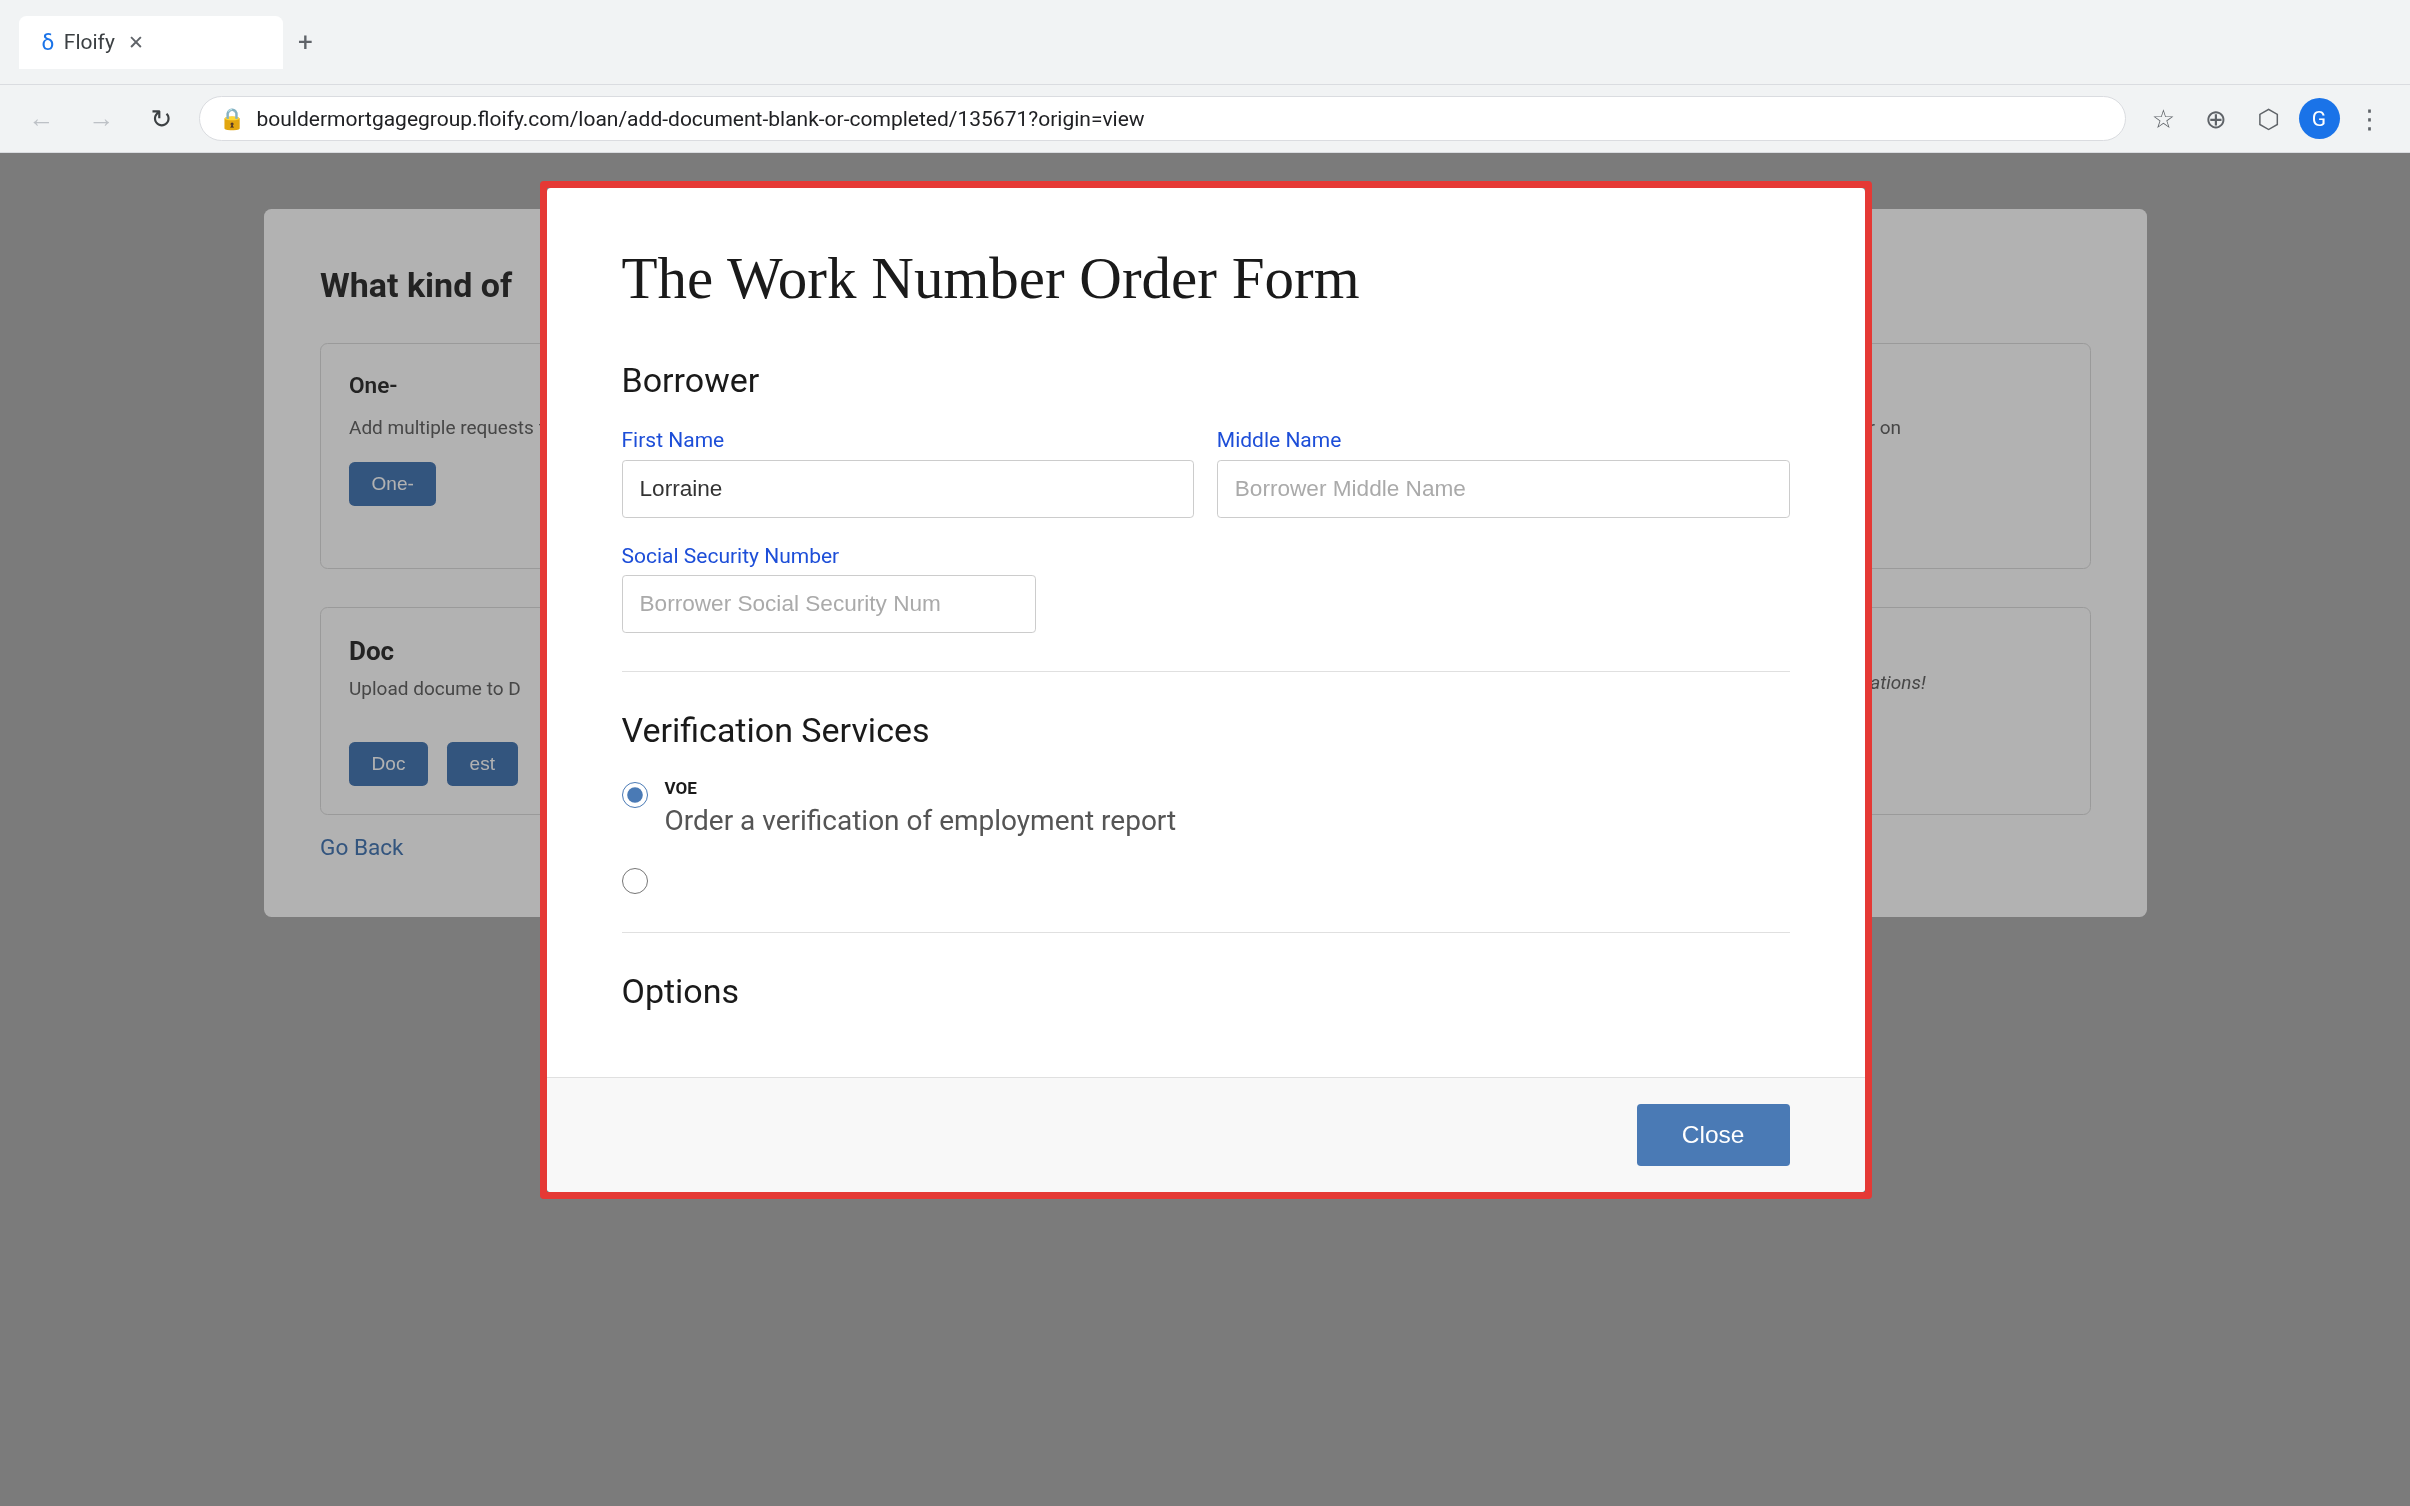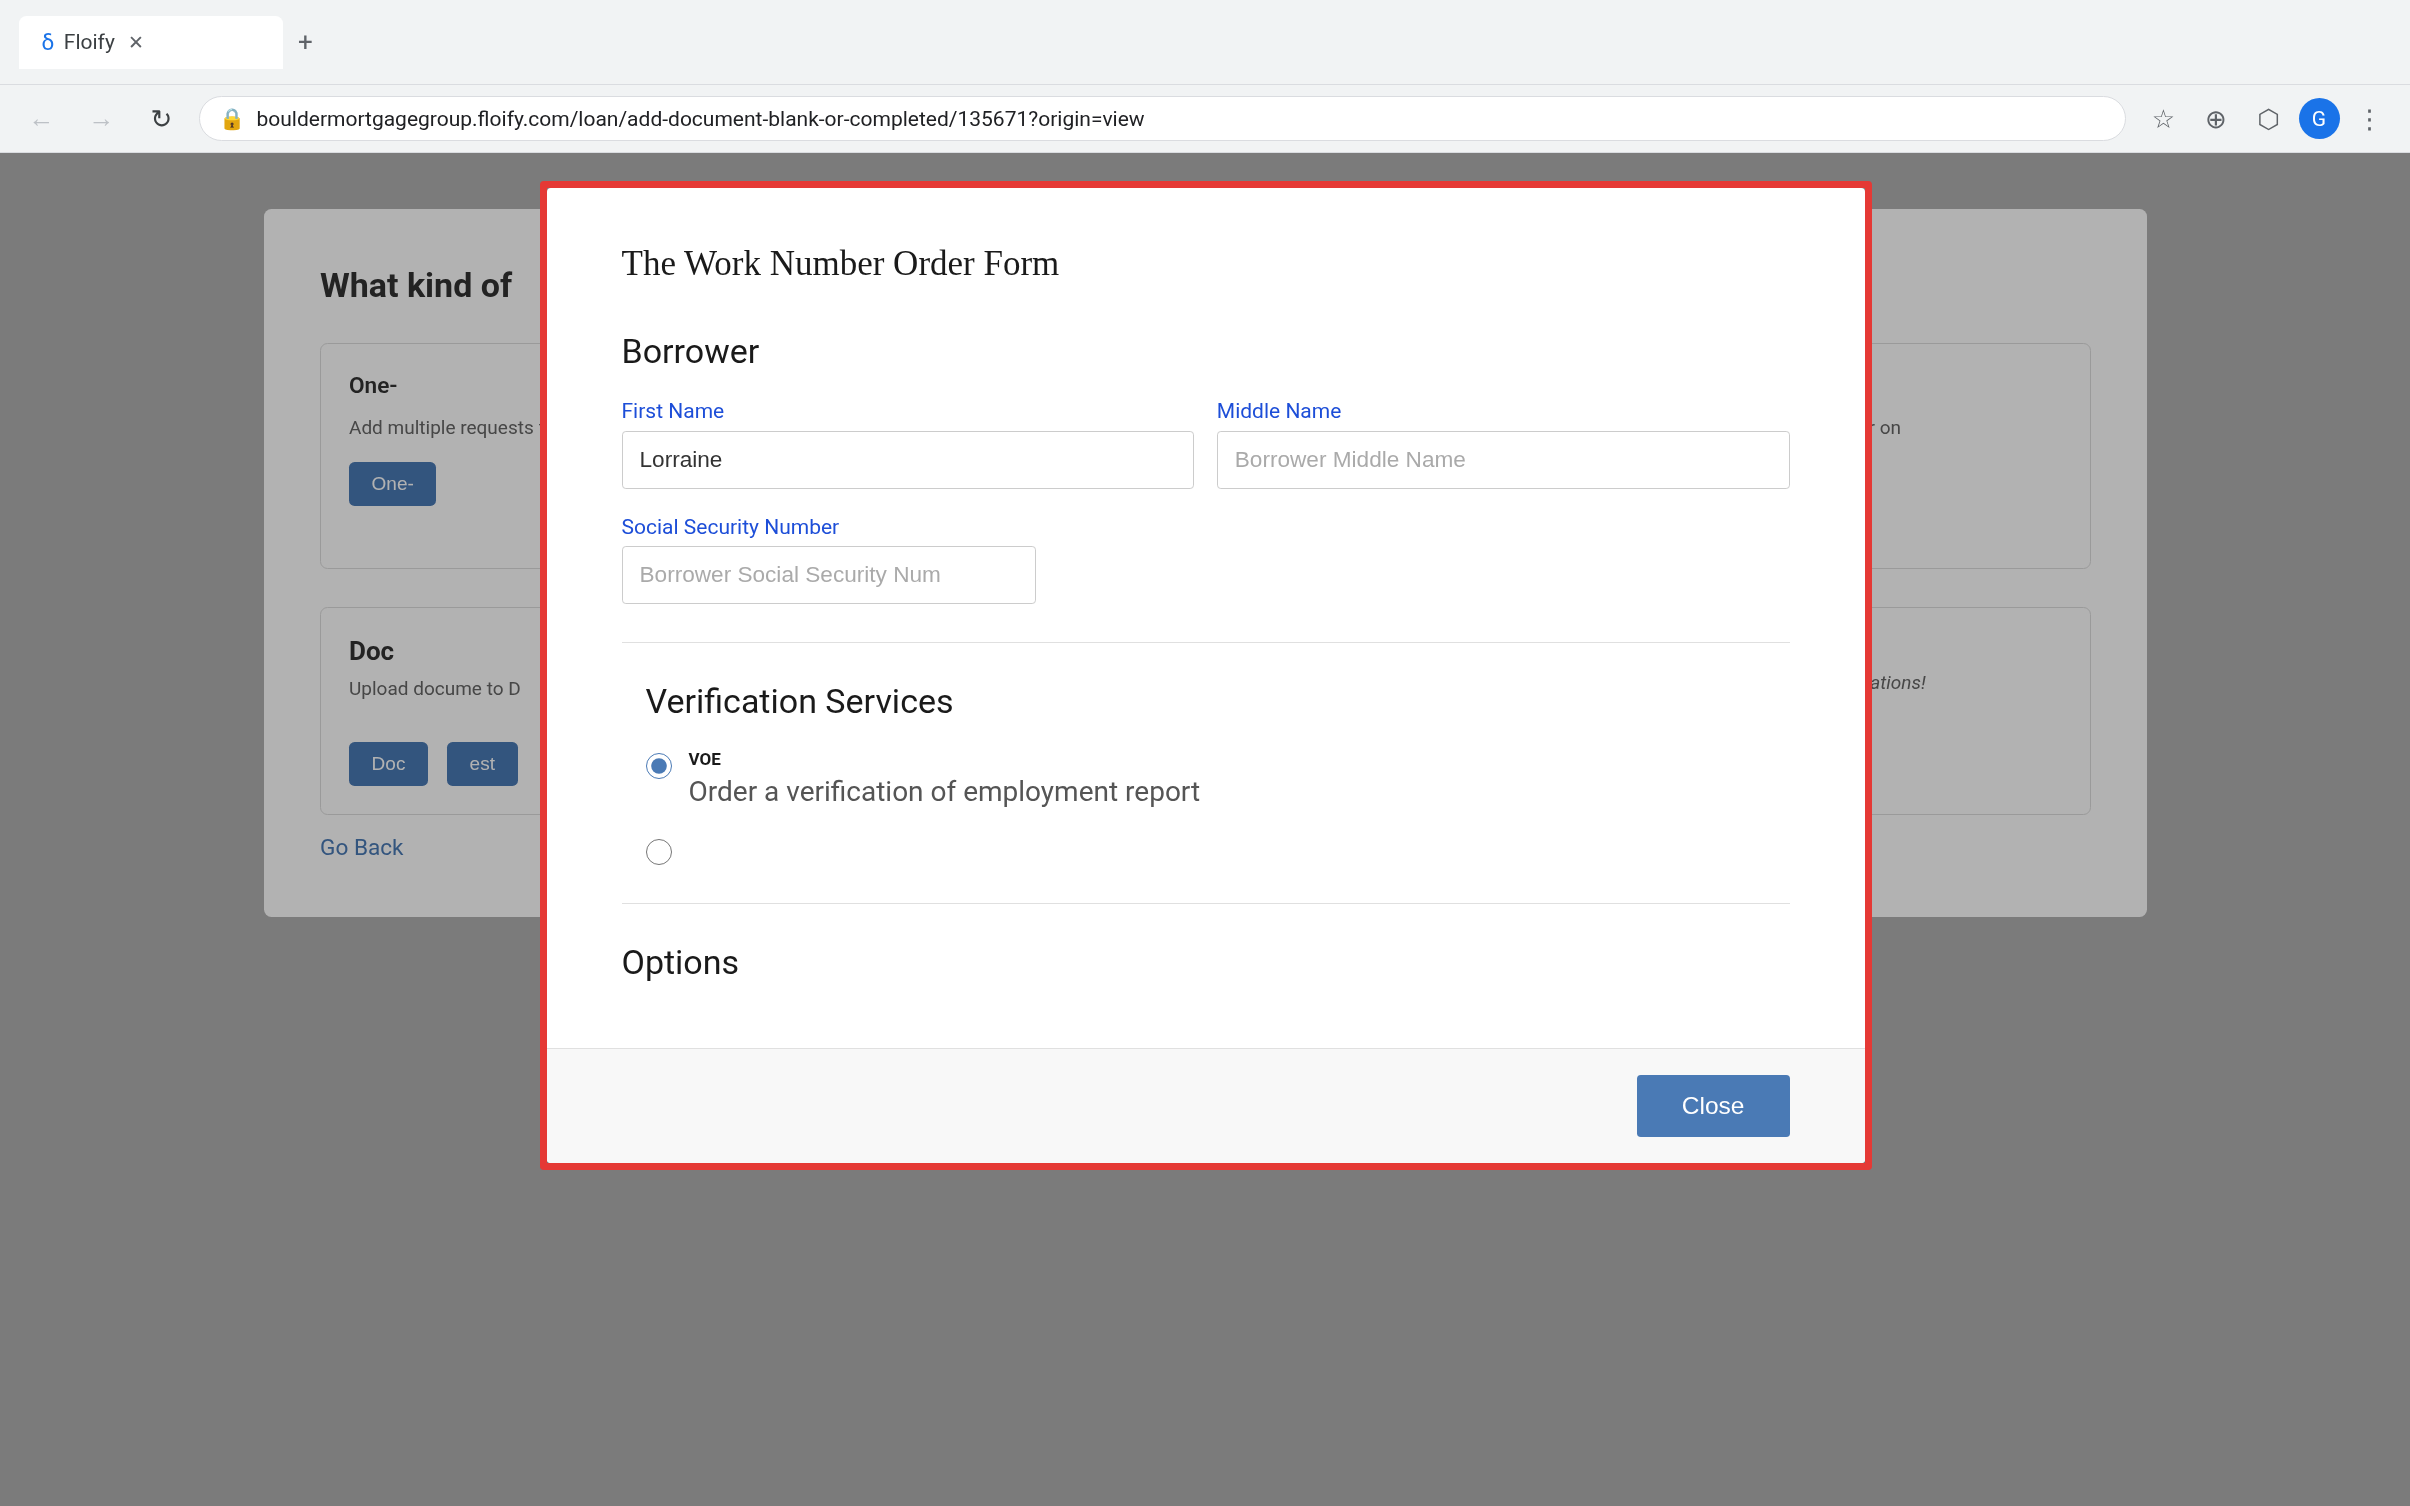--- a/index.html
+++ b/index.html
@@ -286,21 +286,21 @@
       display: flex;
       flex-direction: column;
     }
 
     .modal-body {
       padding: 56px 75px 38px 75px;
       flex: 1;
     }
 
     .modal-title {
-      font-size: 35px;
+      font-size: 59px;
       font-weight: 400;
       color: #1a1a1a;
       margin-bottom: 47px;
       font-family: Georgia, serif;
     }
 
     .section-title {
       font-size: 34px;
       font-weight: 400;
       color: #1a1a1a;
@@ -339,21 +339,21 @@
     .form-input::placeholder {
       color: #aaa;
     }
 
     .divider {
       border: none;
       border-top: 0.9px solid #e0e0e0;
       margin: 38px 0;
     }
 
-    .verification-section { margin-bottom: 28px; margin-left: 24px; }
+    .verification-section { margin-bottom: 28px; }
 
     .radio-option {
       display: flex;
       align-items: flex-start;
       gap: 17px;
       margin-bottom: 28px;
     }
 
     .radio-input {
       width: 26px;

